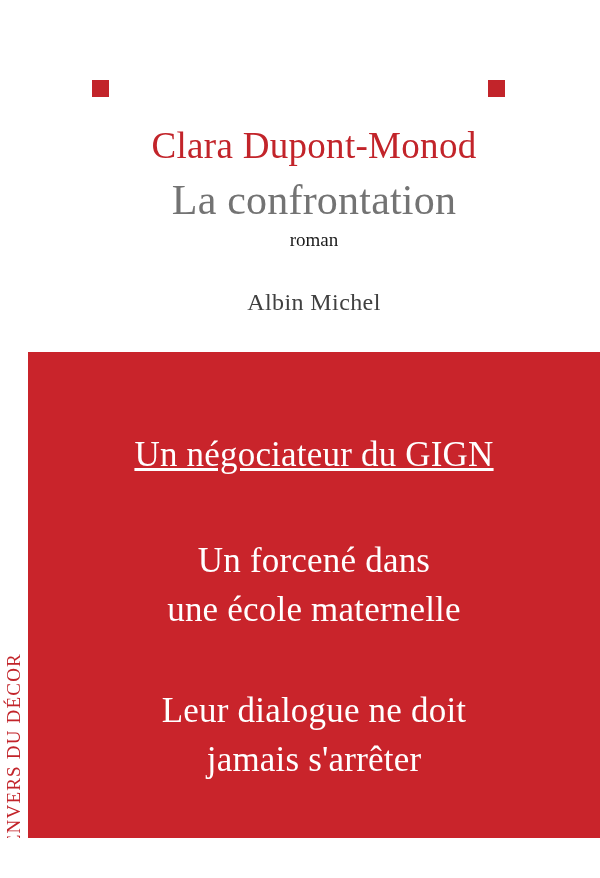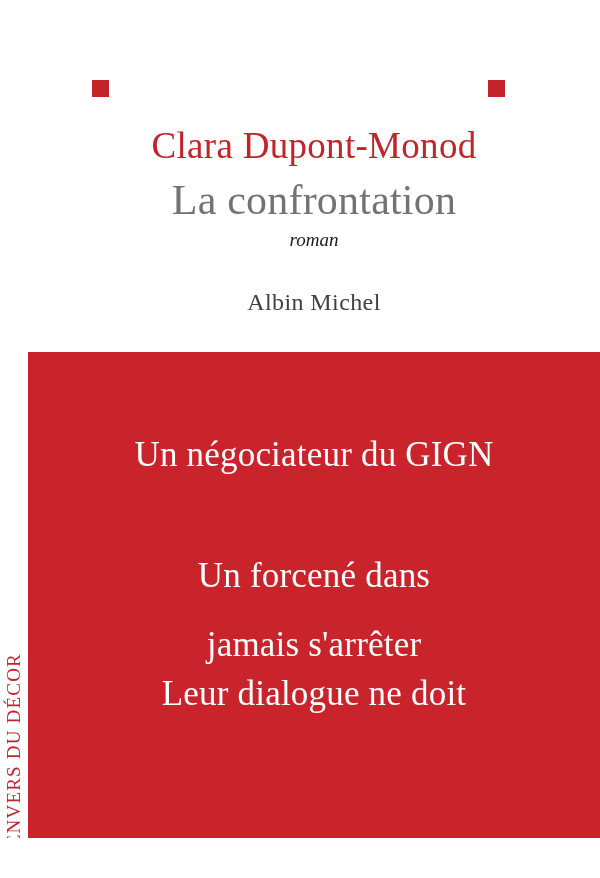--- a/index.html
+++ b/index.html
@@ -83,21 +83,20 @@
     letter-spacing: 0.2px;
     font-family: "Liberation Serif", serif;
   }
   .genre {
     position: absolute;
     left: 28px;
     top: 229px;
     width: 572px;
     text-align: center;
     font-size: 19px;
-    font-style: italic;
     color: #1a1a1a;
     font-family: "Liberation Serif", serif;
   }
   .publisher {
     position: absolute;
     left: 28px;
     top: 289px;
     width: 572px;
     text-align: center;
     font-size: 24px;
@@ -128,22 +127,22 @@
     padding-top: 78px;
     box-sizing: border-box;
   }
   .blurb-line {
     text-align: center;
     font-size: 35px;
     line-height: 49px;
     font-family: "Liberation Serif", serif;
     letter-spacing: 0.2px;
   }
-  .blurb-block-1 { margin-bottom: 72px; }
-  .blurb-block-2 { margin-bottom: 20px; }
+  .blurb-block-1 { margin-bottom: 57px; text-decoration: underline; }
+  .blurb-block-2 { margin-bottom: 52px; }
   .blurb-block-3 { margin-bottom: 0; }
 </style>
 </head>
 <body>
 
 <div class="cover">
 
   <div class="top-area">
     <div class="square square-left"></div>
     <div class="square square-right"></div>
@@ -155,24 +154,25 @@
   </div>
 
   <div class="red-panel"></div>
 
   <div class="blurb">
     <div class="blurb-block-1">
       <div class="blurb-line">Un négociateur du GIGN</div>
     </div>
     <div class="blurb-block-2">
       <div class="blurb-line">Un forcené dans</div>
+      <div class="blurb-line">une école maternelle</div>
     </div>
     <div class="blurb-block-3">
+      <div class="blurb-line">Leur dialogue ne doit</div>
       <div class="blurb-line">jamais s'arrêter</div>
-      <div class="blurb-line">Leur dialogue ne doit</div>
     </div>
   </div>
 
   <div class="spine-band">
     <div class="collection-text">L'ENVERS DU DÉCOR</div>
   </div>
 
 </div>
 
 </body></html>

